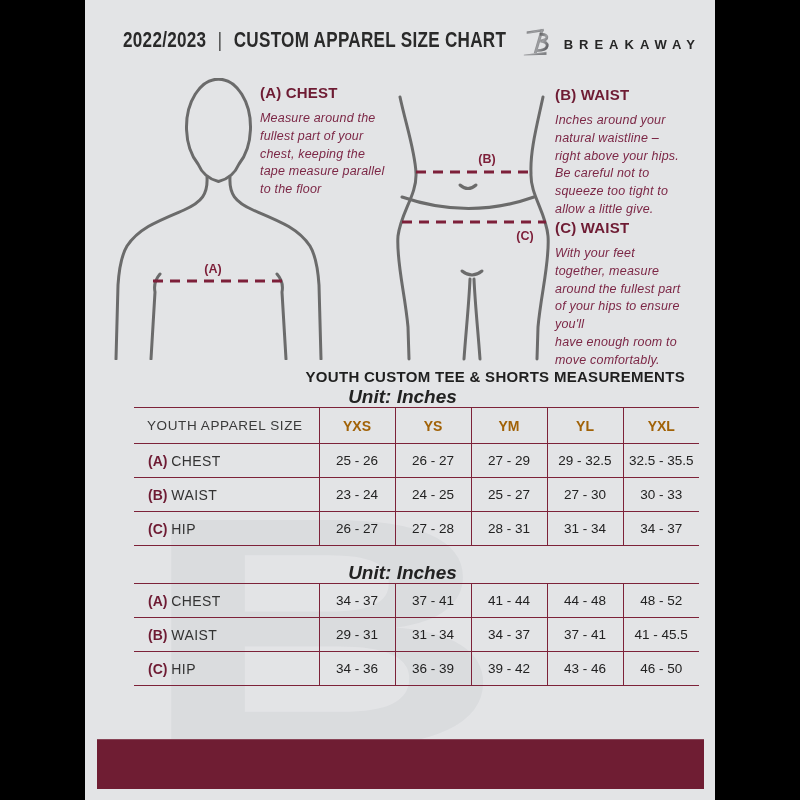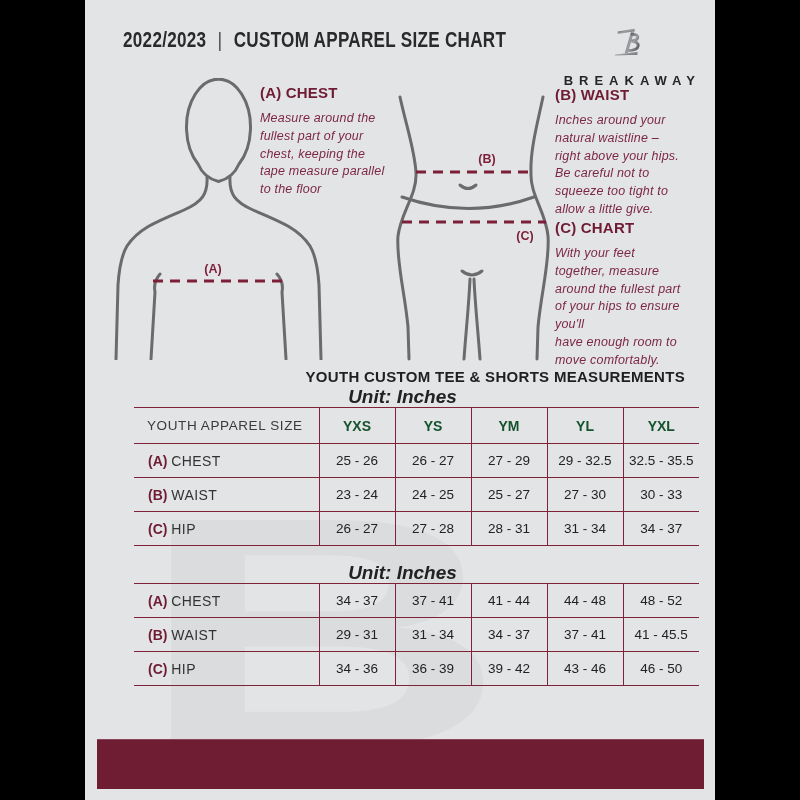--- a/index.html
+++ b/index.html
@@ -11,21 +11,21 @@
   .watermark{position:absolute;left:52px;top:468px;z-index:0;font-size:330px;line-height:1;
              font-weight:bold;color:#d6d8db;opacity:.65;transform:scaleX(1.55);
              transform-origin:left top;user-select:none;}
 
   
   .hdr{position:absolute;left:8px;top:22px;width:100%;height:44px;z-index:1;text-align:center;}
   .hdr-title{position:absolute;left:30px;top:8px;white-space:nowrap;font-weight:bold;
              font-size:18px;color:#2a2a2a;transform:scale(.95,1.22);transform-origin:left center;
              letter-spacing:.3px;}
   .hdr-sep{font-weight:400;color:#3a3a3a;margin:0 12px;font-size:17px;}
-  .logo{position:absolute;right:28px;top:2px;display:flex;align-items:center;gap:9px;flex-direction:column;}
+  .logo{position:absolute;right:28px;top:2px;display:flex;align-items:center;gap:9px;}
   .logo-text{font-size:13px;font-weight:bold;letter-spacing:6px;margin-right:-6px;color:#262626;}
 
   
   .inst{position:absolute;z-index:1;}
   .inst h3{margin:0 0 9px 0;font-size:15px;font-weight:bold;color:#6e1b33;letter-spacing:.2px;}
   .inst p{margin:0;font-size:12.5px;font-style:italic;color:#7c2746;line-height:1.42;
           white-space:pre-line;letter-spacing:.2px;}
   .inst-chest{left:175px;top:84px;width:140px;}
   .inst-waist{left:470px;top:86px;width:145px;}
   .inst-hips{left:470px;top:219px;width:150px;}
@@ -46,21 +46,21 @@
                    table-layout:fixed;}
   table.size-table col.c0{width:185px;}
   table.size-table col.cn{width:76px;}
   table.size-table th,table.size-table td{border:1.5px solid #7d2239;background:transparent;}
   table.size-table th:first-child,table.size-table td:first-child{border-left:none;}
   table.size-table th:last-child,table.size-table td:last-child{border-right:none;}
   .hrow th{height:33px;}
   .drow td{height:31px;}
   .size-head{font-size:13.5px;font-weight:400;color:#3a3a3a;text-align:left;
              padding-left:13px;letter-spacing:.6px;}
-  .col-head{font-size:14px;font-weight:bold;color:#14532d;text-align:center;}
+  .col-head{font-size:14px;font-weight:bold;color:#a16207;text-align:center;}
   .row-head{text-align:left;padding-left:14px;font-size:14px;}
   .row-prefix{font-weight:bold;color:#6e1b33;}
   .row-label{color:#333;letter-spacing:.4px;}
   .val{font-size:13.5px;color:#222;text-align:center;}
 
   
   .footer-bar{position:absolute;left:12px;top:739px;width:607px;height:50px;background:#6f1d33;
               z-index:2;box-shadow:inset 0 1px 0 rgba(255,255,255,.18);}
 </style>
 </head>
@@ -130,21 +130,21 @@
     <div class="inst inst-waist">
       <h3>(B) WAIST</h3>
       <p>Inches around your
 natural waistline –
 right above your hips.
 Be careful not to
 squeeze too tight to
 allow a little give.</p>
     </div>
     <div class="inst inst-hips">
-      <h3>(C) CHART</h3>
+      <h3>(C) WAIST</h3>
       <p>With your feet
 together, measure
 around the fullest part
 of your hips to ensure
 you'll
 have enough room to
 move comfortably.</p>
     </div>
 
     <div class="tbl-title" style="top:368px;">YOUTH CUSTOM TEE &amp; SHORTS MEASUREMENTS</div>

